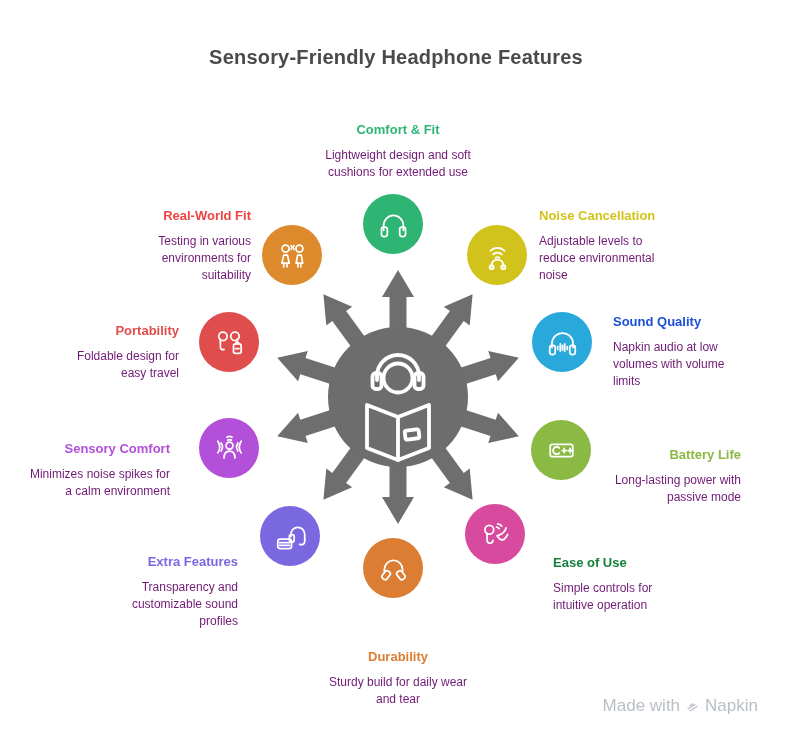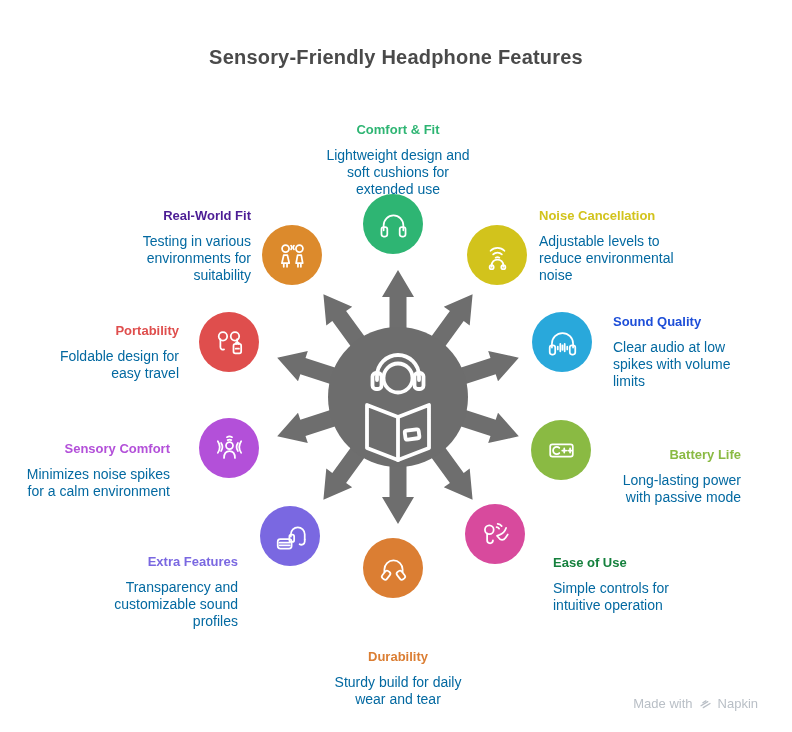--- a/index.html
+++ b/index.html
@@ -14,42 +14,42 @@
   .hub-svg{position:absolute;left:248px;top:247px;width:300px;height:300px;}
   .circle{
     position:absolute;width:60px;height:60px;border-radius:50%;
     display:flex;align-items:center;justify-content:center;
   }
   .circle svg{width:35px;height:35px;display:block;}
   .ic{fill:none;stroke:#ffffff;stroke-width:2.4;stroke-linecap:round;stroke-linejoin:round;}
   .hubic{fill:none;stroke:#ffffff;stroke-width:3.8;stroke-linecap:round;stroke-linejoin:round;}
   .ftext{position:absolute;}
   .fh{font-size:13px;font-weight:700;line-height:16px;margin-bottom:9px;margin-top:22px;}
-  .fd{font-size:14px;line-height:17px;color:#0369a1;}
+  .fd{font-size:12px;line-height:17px;color:#701a75;}
   .center{text-align:center;}
   .right{text-align:right;}
   
   .f0{left:363px;top:194px;} .f1{left:467px;top:225px;} .f2{left:532px;top:312px;}
   .f3{left:531px;top:420px;} .f4{left:465px;top:504px;} .f5{left:363px;top:538px;}
   .f6{left:260px;top:506px;} .f7{left:199px;top:418px;} .f8{left:199px;top:312px;}
   .f9{left:262px;top:225px;}
   
   .t0{left:321px;top:100px;width:154px;}
   .t1{left:539px;top:186px;width:140px;}
   .t2{left:613px;top:292px;width:128px;}
   .t3{left:613px;top:425px;width:128px;text-align:right;}
   .t4{left:553px;top:533px;width:132px;}
   .t5{left:321px;top:627px;width:154px;}
   .t6{left:108px;top:532px;width:130px;}
   .t7{left:22px;top:419px;width:148px;}
   .t8{left:59px;top:301px;width:120px;}
   .t9{left:121px;top:186px;width:130px;}
   .watermark{
     position:absolute;right:34px;top:696px;display:flex;align-items:center;gap:5px;
-    font-size:13px;color:#b9bfc6;cursor:pointer;
+    font-size:17px;color:#b9bfc6;cursor:pointer;
   }
 </style>
 </head>
 <body>
 
 <div id="stage">
 
   <div class="title">Sensory-Friendly Headphone Features</div>
 
   <svg class="hub-svg" viewBox="0 0 300 300">
@@ -201,21 +201,21 @@
   <div class="ftext t0 center">
     <div class="fh" style="color: rgb(46, 181, 115);">Comfort &amp; Fit</div>
     <div class="fd">Lightweight design and soft cushions for extended use</div>
   </div>
   <div class="ftext t1">
     <div class="fh" style="color: rgb(210, 195, 28);">Noise Cancellation</div>
     <div class="fd">Adjustable levels to reduce environmental noise</div>
   </div>
   <div class="ftext t2">
     <div class="fh" style="color: #1d4ed8;">Sound Quality</div>
-    <div class="fd">Clear audio at low spikes with volume limits</div>
+    <div class="fd">Napkin audio at low volumes with volume limits</div>
   </div>
   <div class="ftext t3">
     <div class="fh" style="color: rgb(138, 186, 67);">Battery Life</div>
     <div class="fd">Long-lasting power with passive mode</div>
   </div>
   <div class="ftext t4">
     <div class="fh" style="color: #15803d;">Ease of Use</div>
     <div class="fd">Simple controls for intuitive operation</div>
   </div>
   <div class="ftext t6 right">
@@ -228,21 +228,21 @@
   </div>
   <div class="ftext t7 right">
     <div class="fh" style="color: rgb(179, 80, 217);">Sensory Comfort</div>
     <div class="fd">Minimizes noise spikes for a calm environment</div>
   </div>
   <div class="ftext t8 right">
     <div class="fh" style="color: rgb(223, 78, 77);">Portability</div>
     <div class="fd">Foldable design for easy travel</div>
   </div>
   <div class="ftext t9 right">
-    <div class="fh" style="color: #4c1d95;">Real-World Fit</div>
+    <div class="fh" style="color: #ef4444;">Real-World Fit</div>
     <div class="fd">Testing in various environments for suitability</div>
   </div>
 
   <div class="watermark">
     <span>Made with</span>
     <svg width="15" height="15" viewBox="0 0 20 20">
       <g fill="none" stroke="#b9bfc6" stroke-width="1.8" stroke-linecap="round">
         <path d="M4 13 L13 7.5"></path>
         <path d="M7 15.5 L16 10"></path>
         <path d="M6.5 9 L10.5 6.5"></path>

